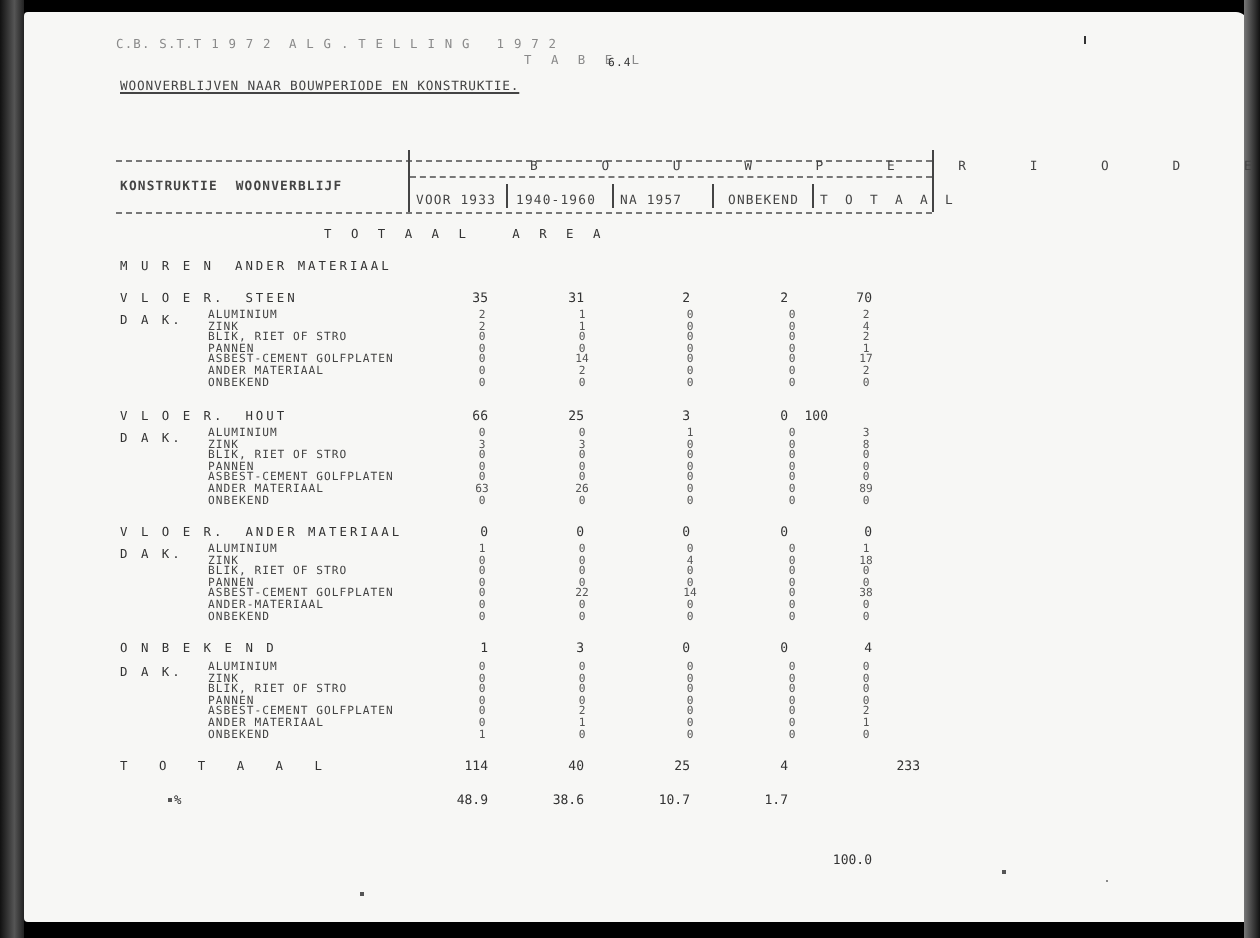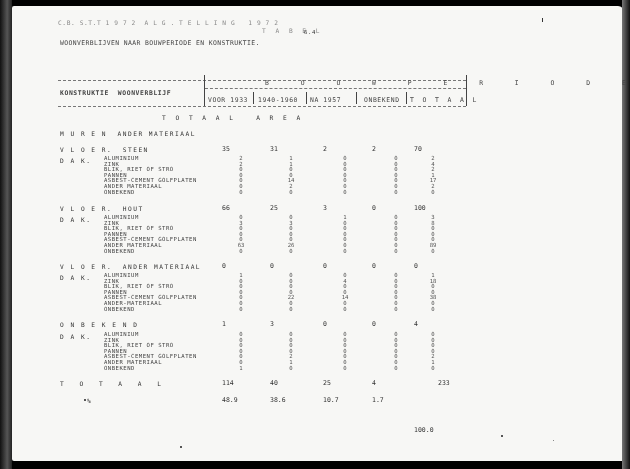--- a/index.html
+++ b/index.html
@@ -6,36 +6,36 @@
   body { width:630px; height:469px; background:#000; position:relative; overflow:hidden; font-family:"DejaVu Sans Mono", monospace; }
   .page { position:absolute; left:12px; top:6px; width:612px; height:455px; background:#f7f7f5; border-radius:2px 6px 2px 2px; }
   .edge-left { position:absolute; left:0; top:0; width:12px; height:469px; background:linear-gradient(to right,#111,#555 60%,#222); }
   .edge-right { position:absolute; right:0; top:0; width:8px; height:469px; background:linear-gradient(to left,#111,#777); }
   .t { position:absolute; color:#333; font-size:6.2px; letter-spacing:0.6px; white-space:pre; line-height:7px; }
   .faint { color:#8a8a8a; }
   .hdr { color:#444; font-size:6.4px; }
   .spaced { letter-spacing:5px; }
   .dash { position:absolute; border-top:1px dashed #777; height:0; }
   .vbar { position:absolute; border-left:1px solid #444; width:0; }
-  .num { position:absolute; color:#333; font-size:6.5px; text-align:left; width:22px; white-space:nowrap; }
+  .num { position:absolute; color:#333; font-size:6.5px; text-align:right; width:22px; white-space:nowrap; }
   .stack { position:absolute; color:#555; font-size:5.6px; line-height:5.6px; text-align:center; width:10px; }
   .lbl { position:absolute; color:#444; font-size:5.6px; line-height:5.6px; letter-spacing:0.5px; white-space:pre; }
   .dot { position:absolute; width:1px; height:1px; background:#888; }
 </style>
 </head>
 <body>
 
 <div class="edge-left"></div>
 <div class="page"></div>
 <div class="edge-right"></div>
 
 <div class="t faint" style="left:58px;top:19px;">C.B. S.T.T 1 9 7 2  A L G . T E L L I N G   1 9 7 2</div>
 <div class="t faint" style="left:262px;top:27px;letter-spacing:3px;">T A B E L</div>
 <div class="t" style="left:304px;top:29px;font-size:5.6px;">6.4</div>
-<div class="t hdr" style="left:60px;top:40px;letter-spacing:0.4px;">WOONVERBLIJVEN NAAR BOUWPERIODE EN KONSTRUKTIE.</div>
+<div class="t hdr" style="left:60px;top:40px;letter-spacing:0.4px;text-decoration:underline;">WOONVERBLIJVEN NAAR BOUWPERIODE EN KONSTRUKTIE.</div>
 
 <div class="dash" style="left:58px;top:80px;width:408px;"></div>
 <div class="vbar" style="left:204px;top:75px;height:31px;"></div>
 <div class="vbar" style="left:466px;top:75px;height:31px;"></div>
 <div class="t hdr spaced" style="left:265px;top:80px;letter-spacing:14px;">B O U W P E R I O D E</div>
 <div class="dash" style="left:205px;top:88px;width:261px;"></div>
 <div class="t hdr" style="left:60px;top:90px;font-weight:bold;">KONSTRUKTIE  WOONVERBLIJF</div>
 
 <div class="t hdr" style="left:208px;top:97px;">VOOR 1933</div>
 <div class="vbar" style="left:253px;top:92px;height:12px;"></div>
@@ -103,21 +103,21 @@
     <div>17</div>
     <div>2</div>
     <div>0</div>
   </div>
 
 <div class="t" style="left:60px;top:205px;letter-spacing:1.5px;">V L O E R.  HOUT</div>
 <div class="num" style="left:222px;top:204px;">66</div>
 <div class="num" style="left:270px;top:204px;">25</div>
 <div class="num" style="left:323px;top:204px;">3</div>
 <div class="num" style="left:372px;top:204px;">0</div>
-<div class="num" style="left:414px;top:204px;">100</div>
+<div class="num" style="left:392px;top:204px;">100</div>
 <div class="t" style="left:60px;top:216px;letter-spacing:1.5px;">D A K.</div>
 <div class="lbl" style="left:104px;top:215px;"><div>ALUMINIUM</div><div>ZINK</div><div>BLIK, RIET OF STRO</div><div>PANNEN</div><div>ASBEST-CEMENT GOLFPLATEN</div><div>ANDER MATERIAAL</div><div>ONBEKEND</div></div>
 <div class="stack" style="left:236px;top:215px;">
     <div>0</div>
     <div>3</div>
     <div>0</div>
     <div>0</div>
     <div>0</div>
     <div>63</div>
     <div>0</div>

